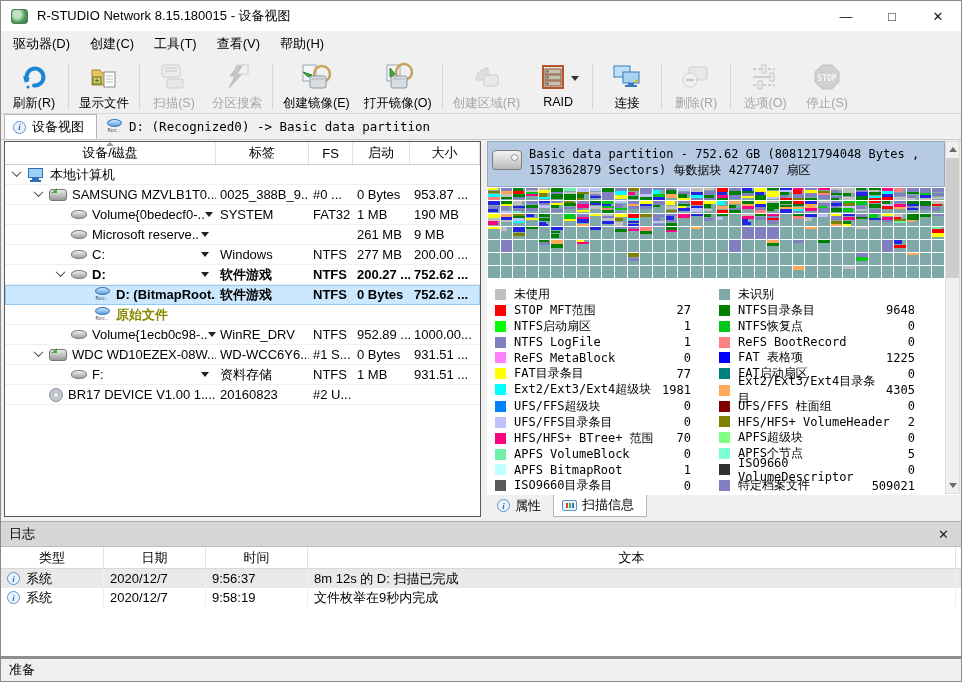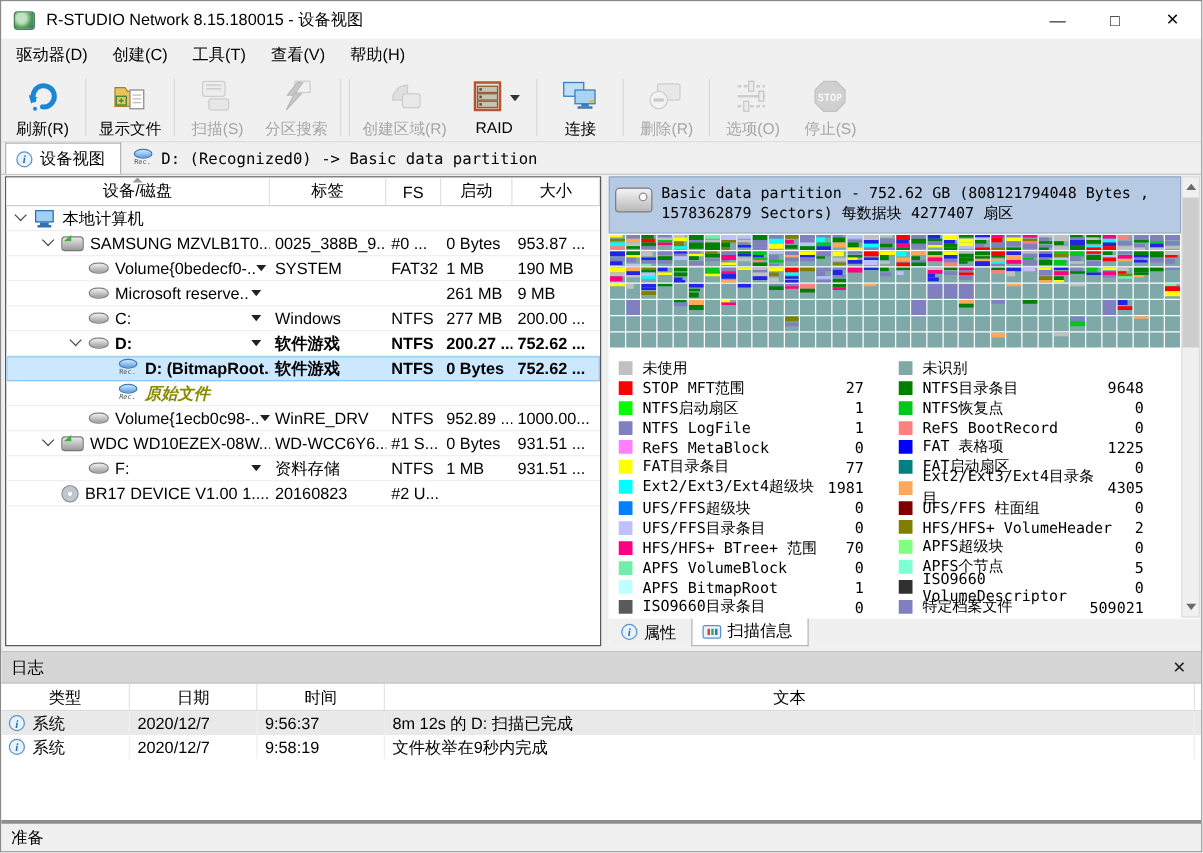--- a/index.html
+++ b/index.html
@@ -176,20 +176,44 @@
       <div class="tbtn disabled">
         <div class="icon-wrap">
           <span><svg width="30" height="30">
               <rect x="14" y="3" width="12" height="9" fill="#eef2f5" stroke="#9aa6b0"></rect>
               <path d="M16 4 L8 14 h5 L7 26 L19 13 h-5 l6 -9 z" fill="#8b97a1" stroke="#6e7a84"></path>
             </svg></span>
         </div>
         <div class="tlabel">分区搜索</div>
       </div>
       <div class="tsep"></div>
+      <div class="tbtn">
+        <div class="icon-wrap">
+          <span><svg width="34" height="30">
+              <rect x="4" y="3" width="13" height="16" fill="#f4f7f9" stroke="#9aa6b0"></rect>
+              <circle cx="23" cy="12" r="8" fill="none" stroke="#c9a35a" stroke-width="2.5"></circle>
+              <rect x="11" y="14" width="16" height="12" rx="2" fill="#d9dee2" stroke="#8d969e"></rect>
+              <line x1="13" y1="17" x2="25" y2="17" stroke="#aab3ba"></line>
+              <path d="M4 10 l9 3 -4 2 z" fill="#3fae3f" stroke="#2c7f2c"></path>
+            </svg></span>
+        </div>
+        <div class="tlabel">创建镜像(E)</div>
+      </div>
+      <div class="tbtn">
+        <div class="icon-wrap">
+          <span><svg width="34" height="30">
+              <rect x="6" y="3" width="13" height="16" fill="#f4f7f9" stroke="#9aa6b0"></rect>
+              <circle cx="23" cy="10" r="8" fill="none" stroke="#c9a35a" stroke-width="2.5"></circle>
+              <rect x="10" y="14" width="16" height="12" rx="2" fill="#d9dee2" stroke="#8d969e"></rect>
+              <line x1="12" y1="17" x2="24" y2="17" stroke="#aab3ba"></line>
+              <path d="M9 6 l0 9 5 -3 z" fill="#3fae3f" stroke="#2c7f2c"></path>
+            </svg></span>
+        </div>
+        <div class="tlabel">打开镜像(O)</div>
+      </div>
       <div class="tsep"></div>
       <div class="tbtn disabled">
         <div class="icon-wrap">
           <span><svg width="32" height="30">
               <path d="M6 18 A12 12 0 0 1 18 6 L18 18 z" fill="#c3ccd3" stroke="#97a2ab"></path>
               <rect x="14" y="13" width="14" height="11" rx="2" fill="#dde2e6" stroke="#97a2ab"></rect>
             </svg></span>
         </div>
         <div class="tlabel">创建区域(R)</div>
       </div>
@@ -386,21 +410,21 @@
                 </span>
               </span>
               <span class="bold">D: (BitmapRoot...</span>
             </div>
             <div class="tcell bold" style="width: 93px;">软件游戏</div>
             <div class="tcell bold" style="width: 44px;">NTFS</div>
             <div class="tcell bold" style="width: 57px;">0 Bytes</div>
             <div class="tcell bold" style="width: 70px;">752.62 ...</div>
           </div>
           <div class="tree-row">
-            <div class="tcell" style="width: 211px; padding-left: 72px; font-style: italic;">
+            <div class="tcell" style="width: 211px; padding-left: 72px;">
               <span class="chev-slot"></span>
               <span class="ticon">
                 <span class="icon-rec">
                   <span class="oval"></span>
                   <span class="rectext">Rec.</span>
                 </span>
               </span>
               <span class="bold raw-files">原始文件</span>
             </div>
             <div class="tcell bold" style="width: 93px;"></div>

